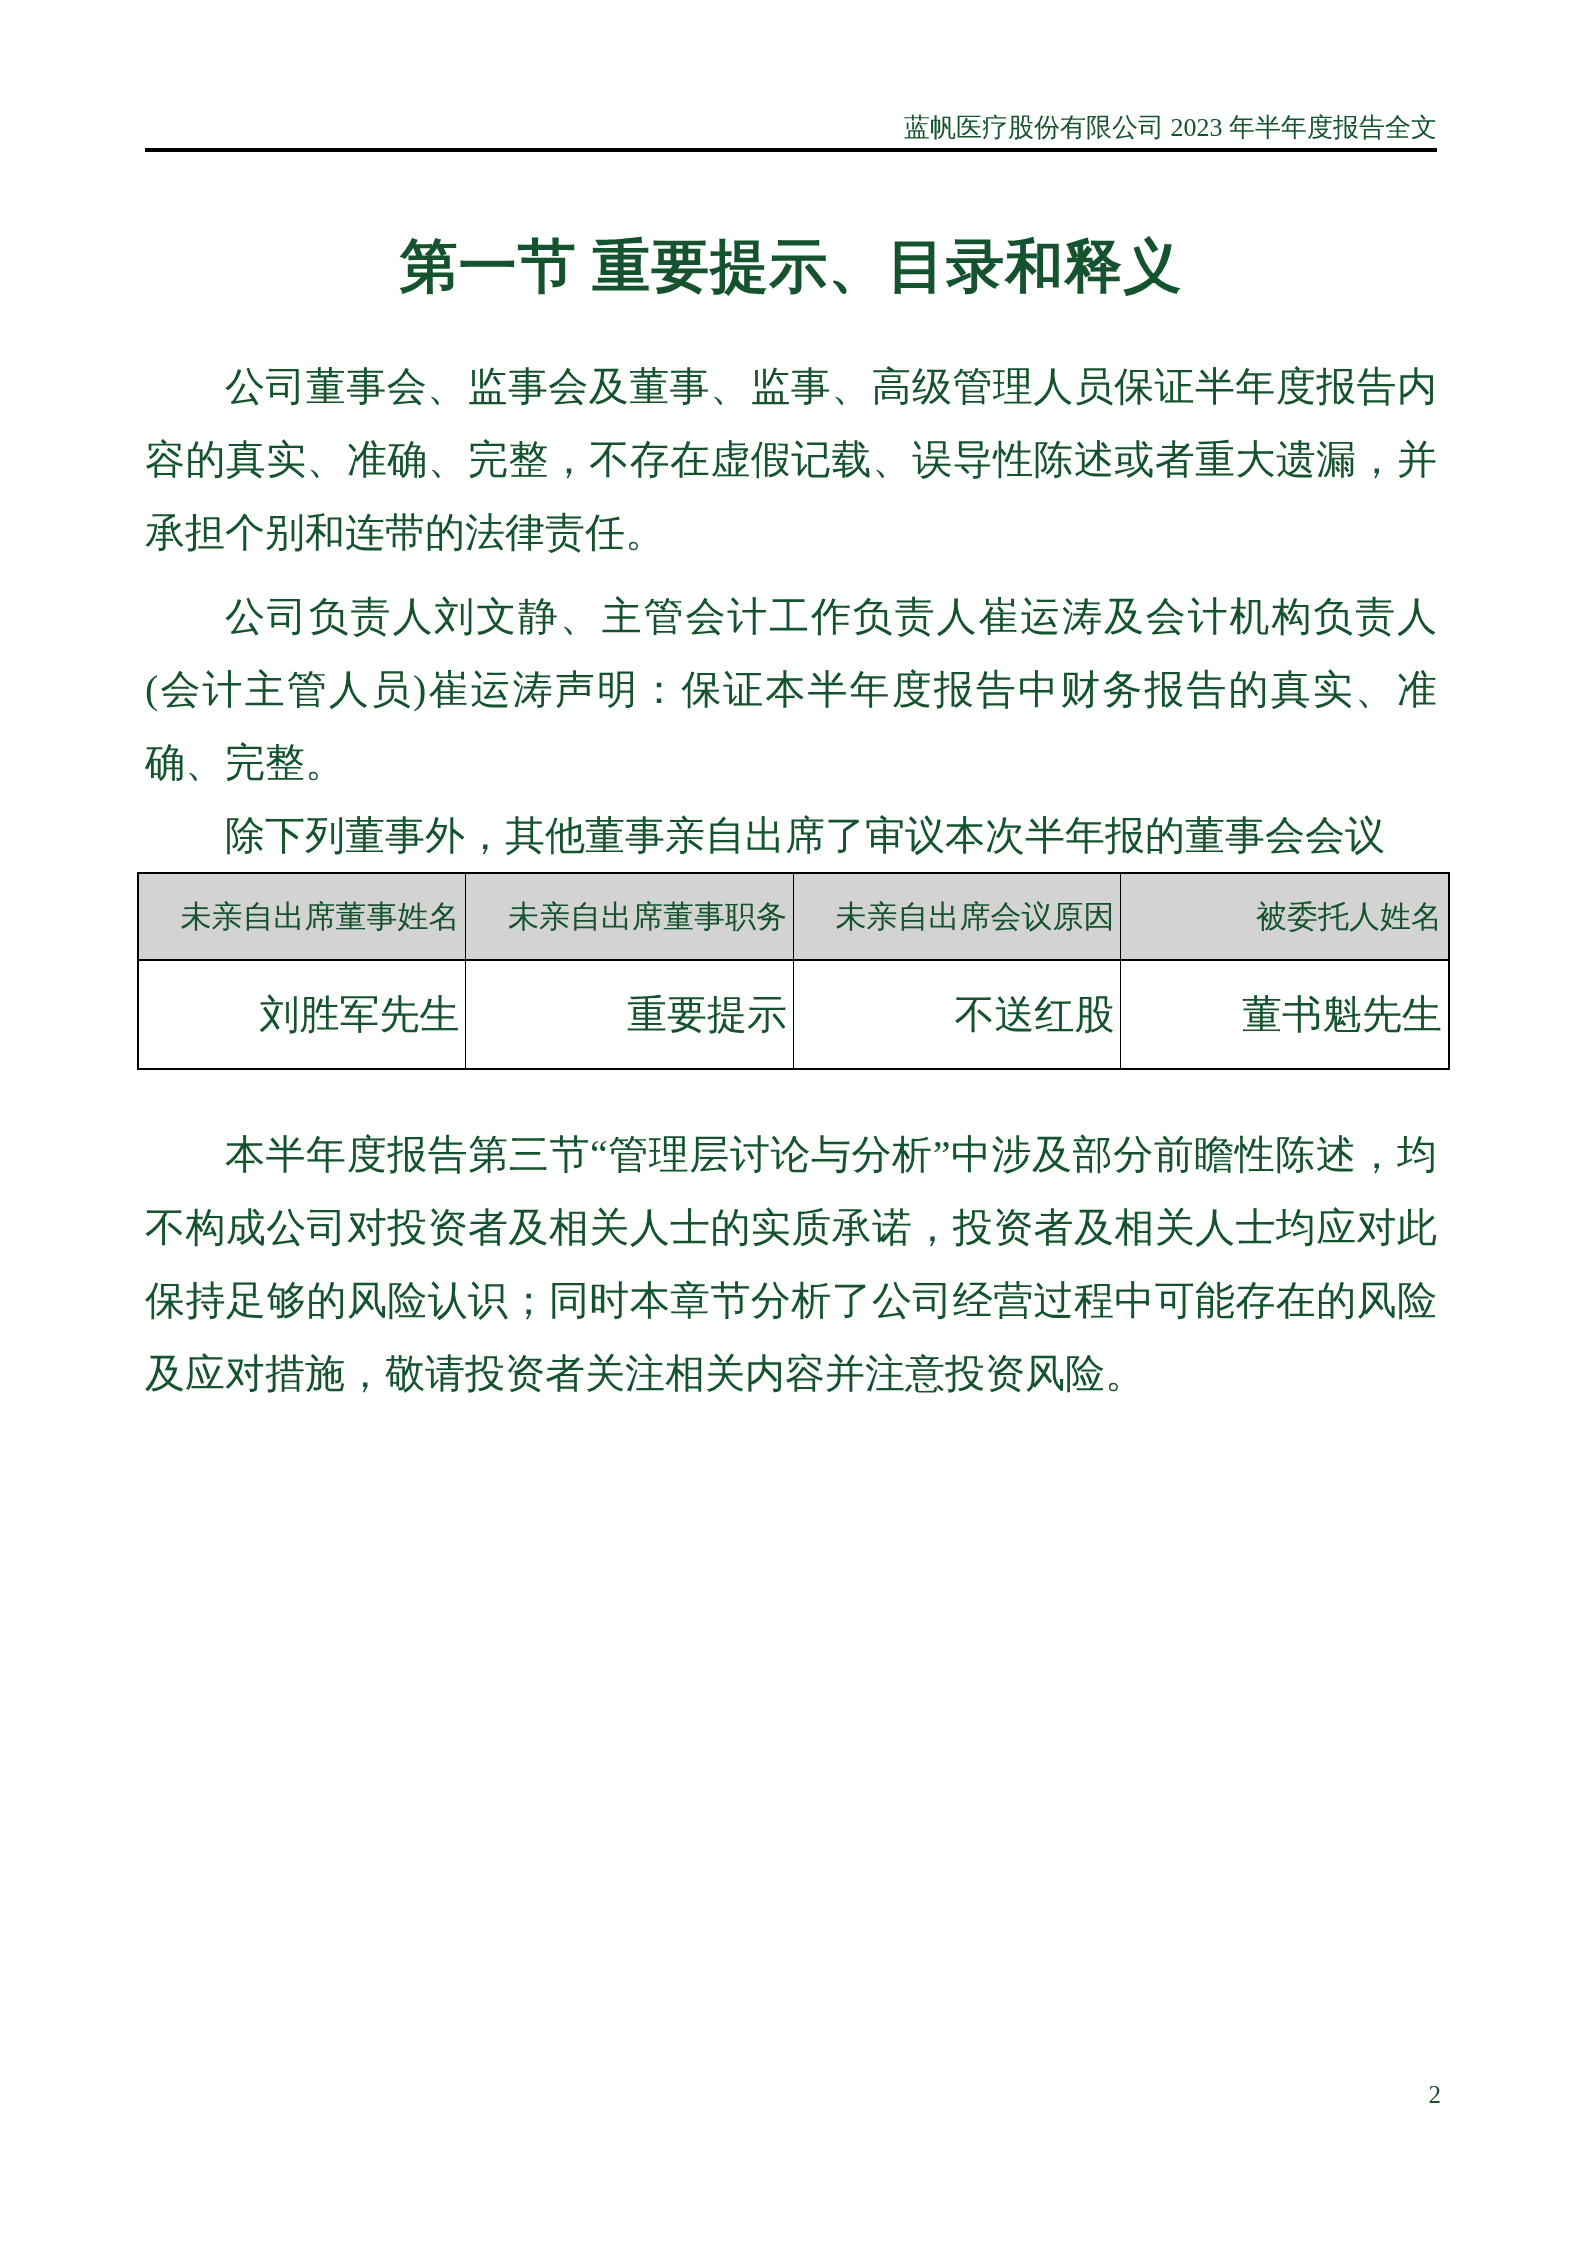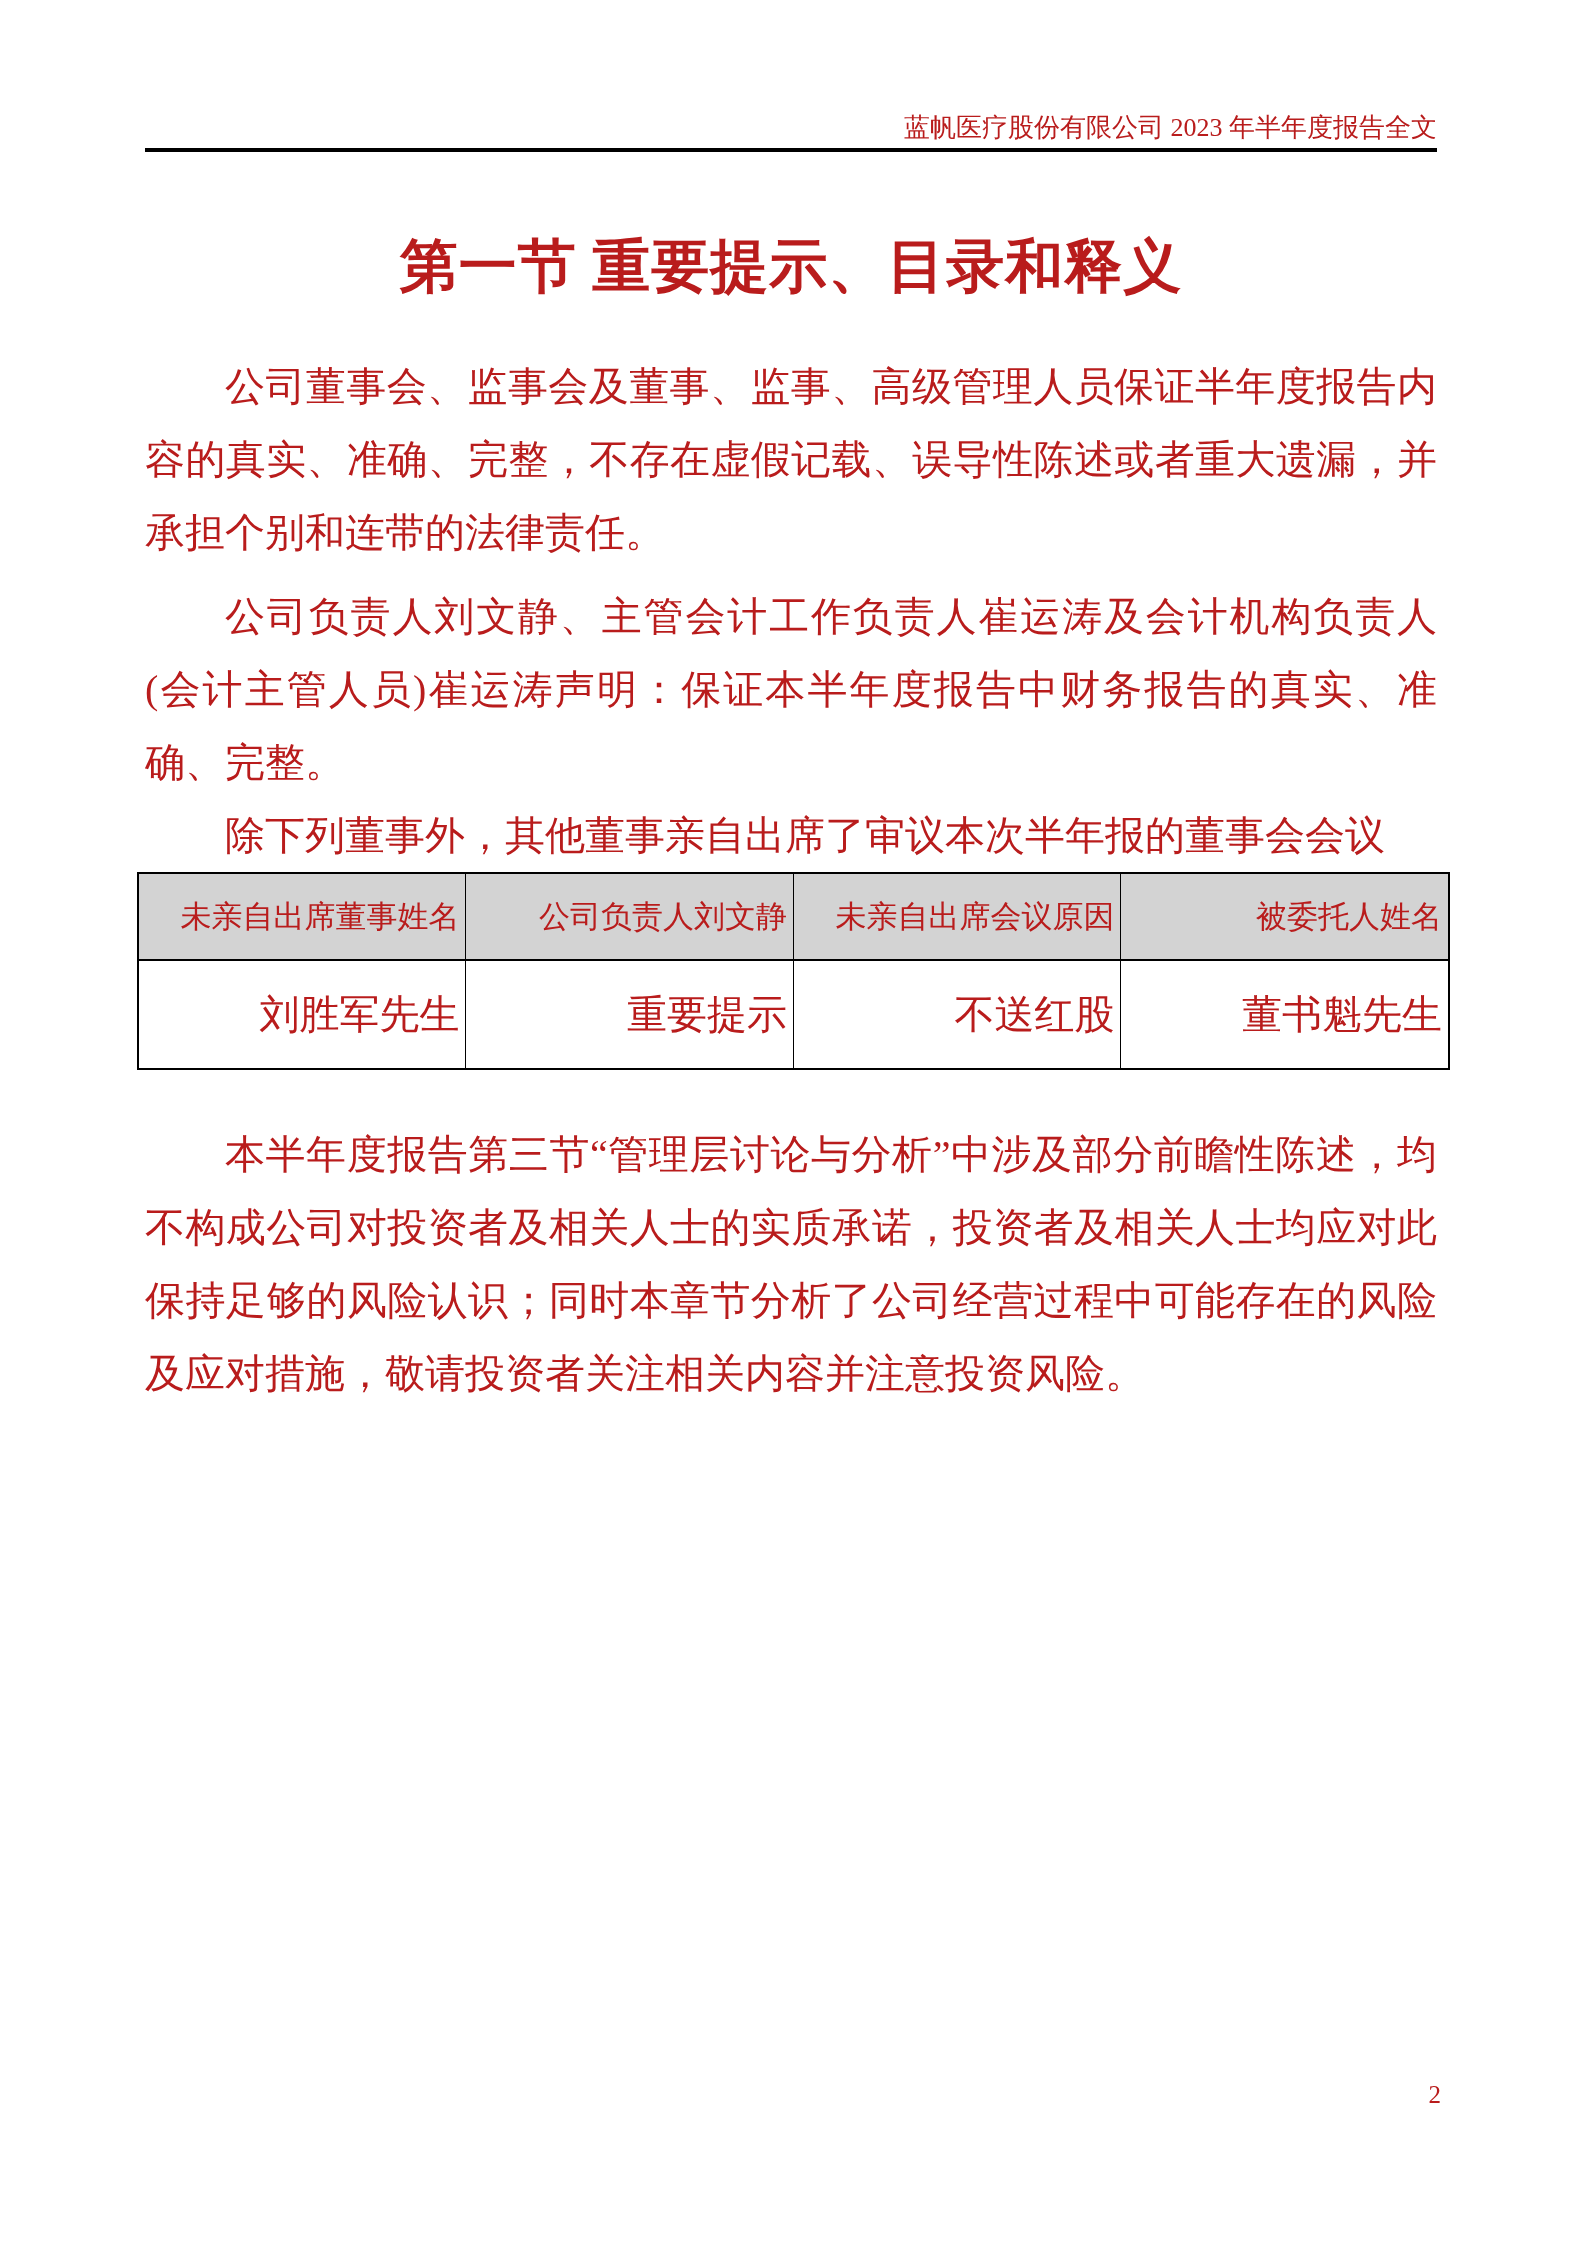--- a/index.html
+++ b/index.html
@@ -5,21 +5,21 @@
   html, body {
     margin: 0;
     padding: 0;
     background: #ffffff;
   }
   .page {
     position: relative;
     width: 1587px;
     height: 2245px;
     background: #ffffff;
-    color: #b91c1c;
+    color: #14532d;
     font-family: "Liberation Serif", "DejaVu Serif", serif;
     box-sizing: border-box;
     padding: 0 150px 0 145px;
     overflow: hidden;
   }
   .running-header {
     margin-top: 111px;
     font-size: 26px;
     line-height: 34px;
     text-align: right;
@@ -100,21 +100,21 @@
   <p class="body p1">公司董事会、监事会及董事、监事、高级管理人员保证半年度报告内容的真实、准确、完整，不存在虚假记载、误导性陈述或者重大遗漏，并承担个别和连带的法律责任。</p>
 
   <p class="body p2">公司负责人刘文静、主管会计工作负责人崔运涛及会计机构负责人(会计主管人员)崔运涛声明：保证本半年度报告中财务报告的真实、准确、完整。</p>
 
   <p class="body p3">除下列董事外，其他董事亲自出席了审议本次半年报的董事会会议</p>
 
   <table class="absent-table">
     <thead>
       <tr>
         <th>未亲自出席董事姓名</th>
-        <th>公司负责人刘文静</th>
+        <th>未亲自出席董事职务</th>
         <th>未亲自出席会议原因</th>
         <th>被委托人姓名</th>
       </tr>
     </thead>
     <tbody>
       <tr>
         <td>刘胜军先生</td>
         <td>重要提示</td>
         <td>不送红股</td>
         <td>董书魁先生</td>

